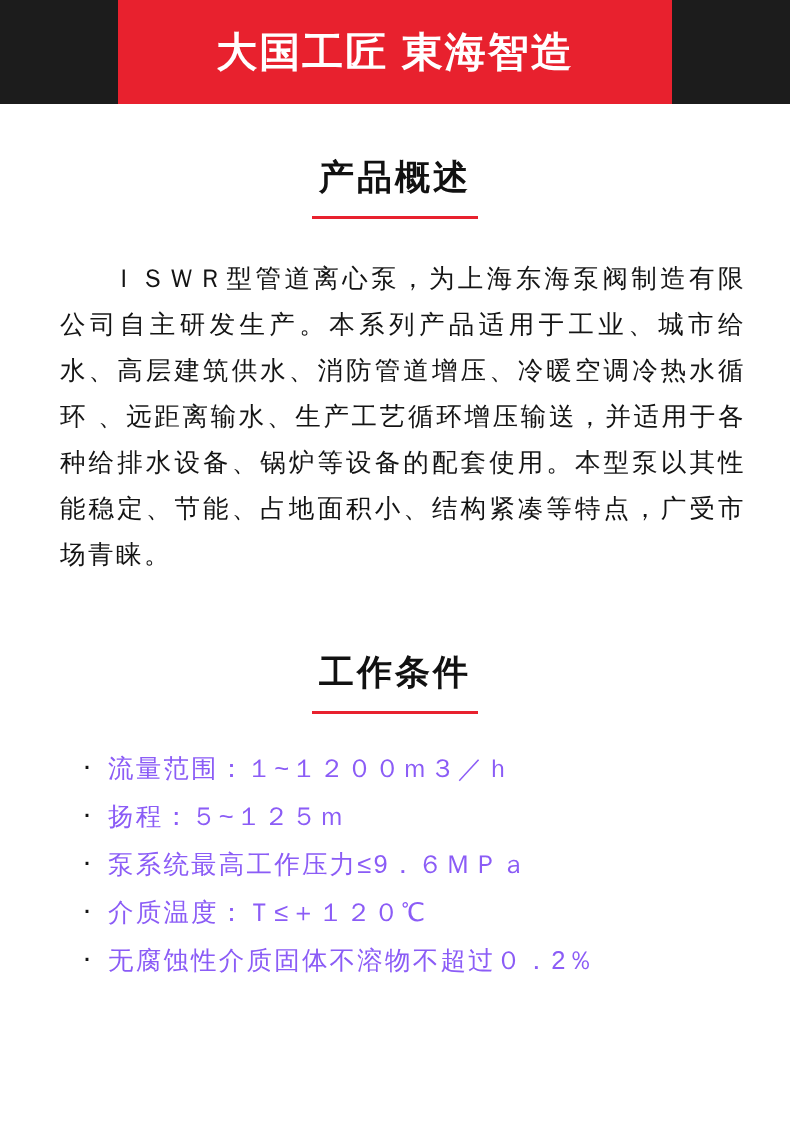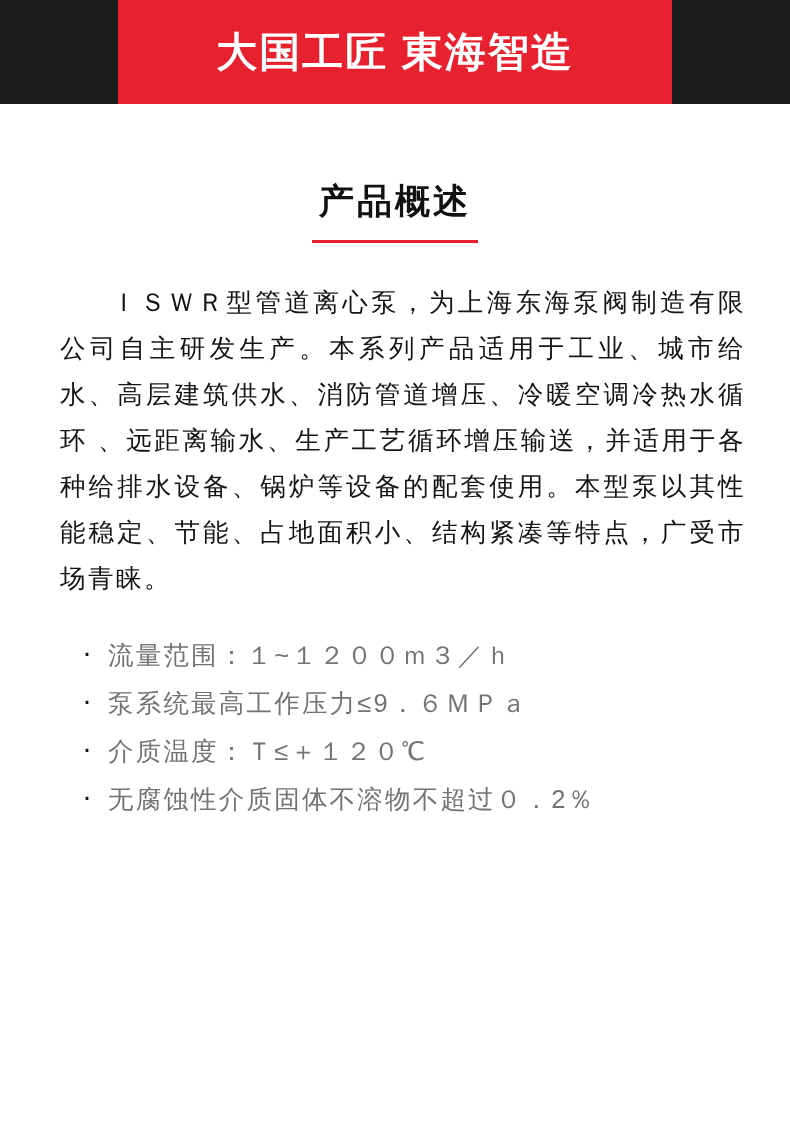--- a/index.html
+++ b/index.html
@@ -71,21 +71,21 @@
   }
 
   
   .content {
     padding: 0 40px;
     box-sizing: border-box;
   }
 
   .section-heading {
     text-align: center;
-    margin-top: 76px;
+    margin-top: 52px;
   }
   .section-heading .sh-text {
     display: inline-block;
     font-size: 35px;
     font-weight: bold;
     color: #111111;
     letter-spacing: 3px;
     line-height: 1.2;
   }
   .section-heading .sh-rule {
@@ -109,21 +109,21 @@
 
   .spec-list {
     list-style: none;
     margin: 30px 0 0 0;
     padding: 0 0 0 42px;
   }
   .spec-list li {
     position: relative;
     font-size: 25.5px;
     line-height: 48px;
-    color: #737373;
+    color: #8b5cf6;
     letter-spacing: 2.2px;
     padding-left: 26px;
     white-space: nowrap;
   }
   .spec-list li::before {
     content: "·";
     position: absolute;
     left: 0;
     top: -3px;
     font-size: 30px;
@@ -146,22 +146,27 @@
 
   <div class="content">
 
     <div class="section-heading">
       <div class="sh-text">产品概述</div>
       <div class="sh-rule"></div>
     </div>
 
     <p class="body-paragraph">ＩＳＷＲ型管道离心泵，为上海东海泵阀制造有限公司自主研发生产。本系列产品适用于工业、城市给水、高层建筑供水、消防管道增压、冷暖空调冷热水循环 、远距离输水、生产工艺循环增压输送，并适用于各种给排水设备、锅炉等设备的配套使用。本型泵以其性能稳定、节能、占地面积小、结构紧凑等特点，广受市场青睐。</p>
 
+    <div class="section-heading sec2">
+      <div class="sh-text">工作条件</div>
+      <div class="sh-rule"></div>
+    </div>
 
     <ul class="spec-list">
       <li>流量范围：１~１２００ｍ３／ｈ</li>
+      <li>扬程：５~１２５ｍ</li>
       <li>泵系统最高工作压力≤9．６ＭＰａ</li>
       <li>介质温度：Ｔ≤＋１２０℃</li>
       <li>无腐蚀性介质固体不溶物不超过０．2％</li>
     </ul>
 
   </div>
 </div>
 
 </body></html>

